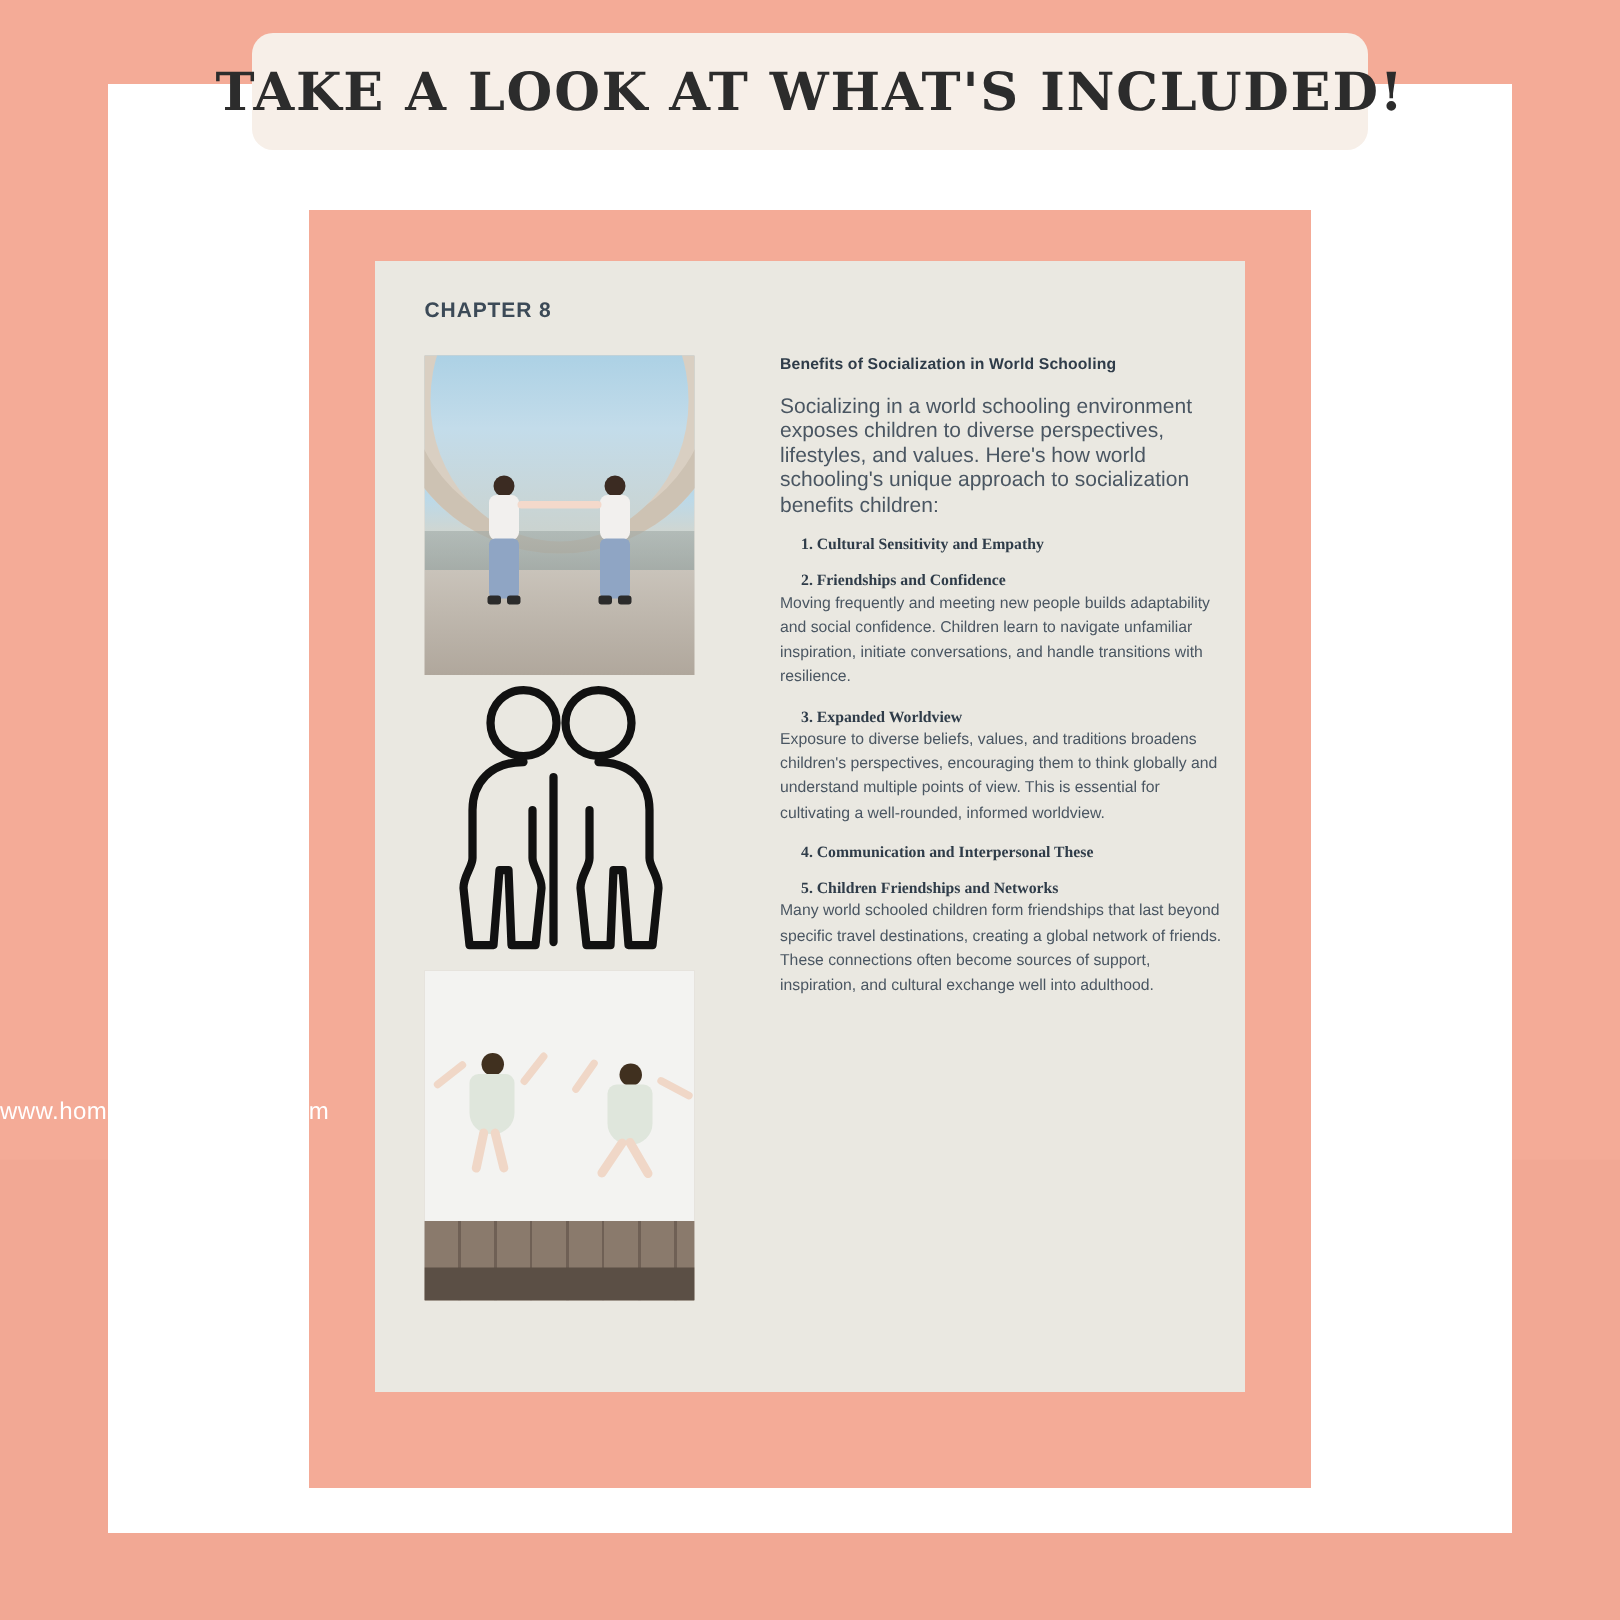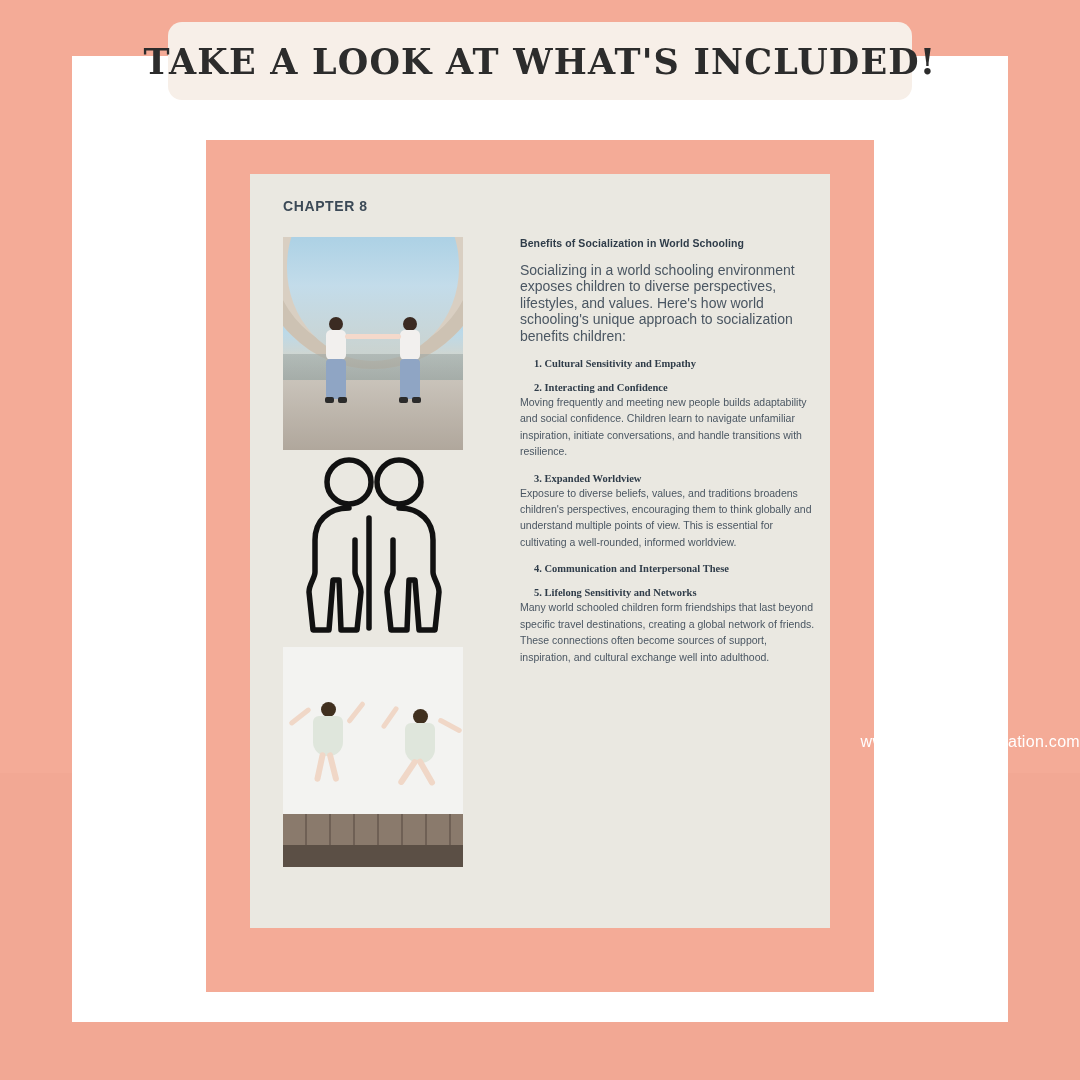--- a/index.html
+++ b/index.html
@@ -218,21 +218,21 @@
     line-height: 16.4px;
     margin: 0;
     color: #4a5662;
   }
   
   .footer-url {
     position: absolute;
     left: 0;
     right: 0;
     bottom: 22px;
-    text-align: right;
+    text-align: left;
     color: #ffffff;
     font-size: 16px;
     letter-spacing: .3px;
   }
 </style>
 </head>
 <body>
 
 <div class="canvas">
 
@@ -313,21 +313,21 @@
       <div class="item">
         <p class="item-title">
           <span>1.</span>
           <span>Cultural Sensitivity and Empathy</span>
         </p>
       </div>
 
       <div class="item">
         <p class="item-title">
           <span>2.</span>
-          <span>Interacting and Confidence</span>
+          <span>Friendships and Confidence</span>
         </p>
         <p class="item-body">Moving frequently and meeting new people builds adaptability and social confidence. Children learn to navigate unfamiliar inspiration, initiate conversations, and handle transitions with resilience.</p>
       </div>
 
       <div class="item">
         <p class="item-title">
           <span>3.</span>
           <span>Expanded Worldview</span>
         </p>
         <p class="item-body">Exposure to diverse beliefs, values, and traditions broadens children's perspectives, encouraging them to think globally and understand multiple points of view. This is essential for cultivating a well-rounded, informed worldview.</p>
@@ -336,21 +336,21 @@
       <div class="item">
         <p class="item-title">
           <span>4.</span>
           <span>Communication and Interpersonal These</span>
         </p>
       </div>
 
       <div class="item">
         <p class="item-title">
           <span>5.</span>
-          <span>Lifelong Sensitivity and Networks</span>
+          <span>Children Friendships and Networks</span>
         </p>
         <p class="item-body">Many world schooled children form friendships that last beyond specific travel destinations, creating a global network of friends. These connections often become sources of support, inspiration, and cultural exchange well into adulthood.</p>
       </div>
     </div>
   </div>
 
   <div class="footer-url">www.homebuilteducation.com</div>
 </div>
 
 </body></html>

